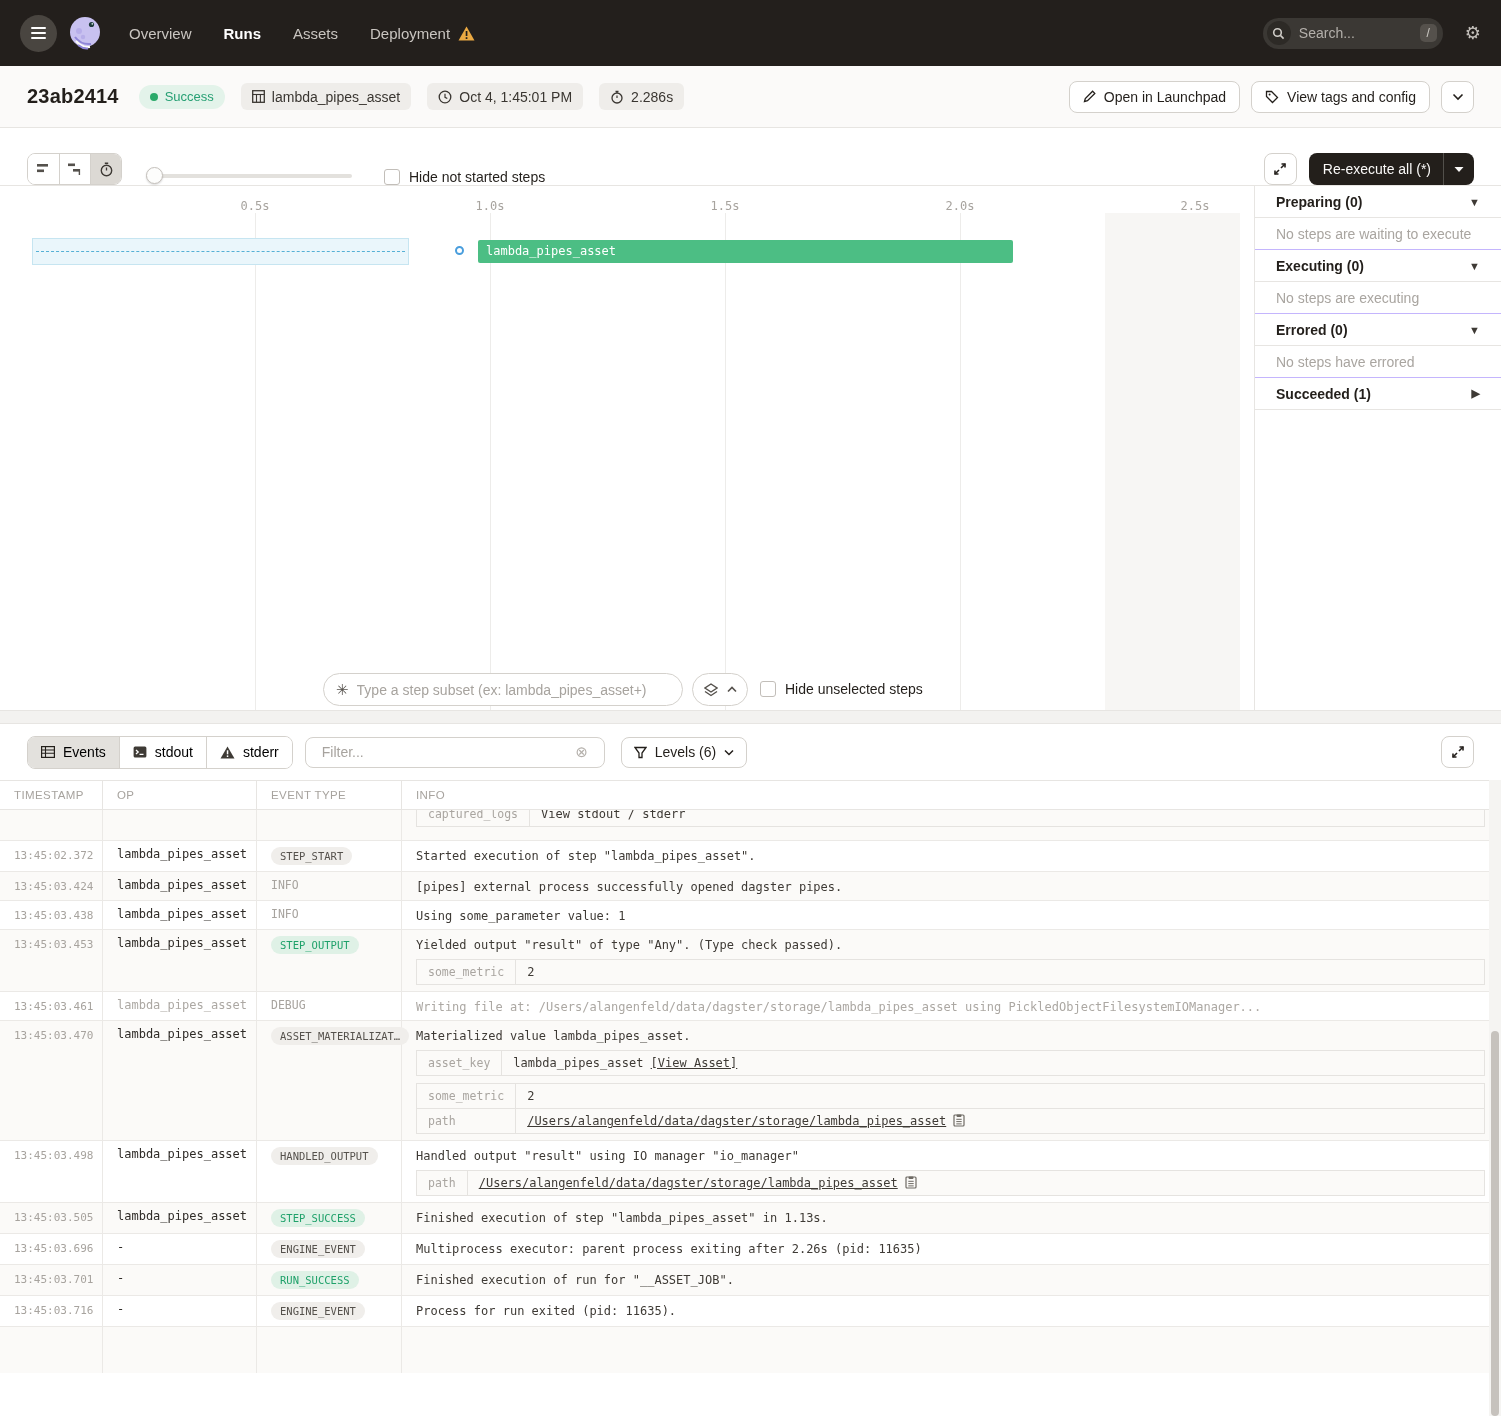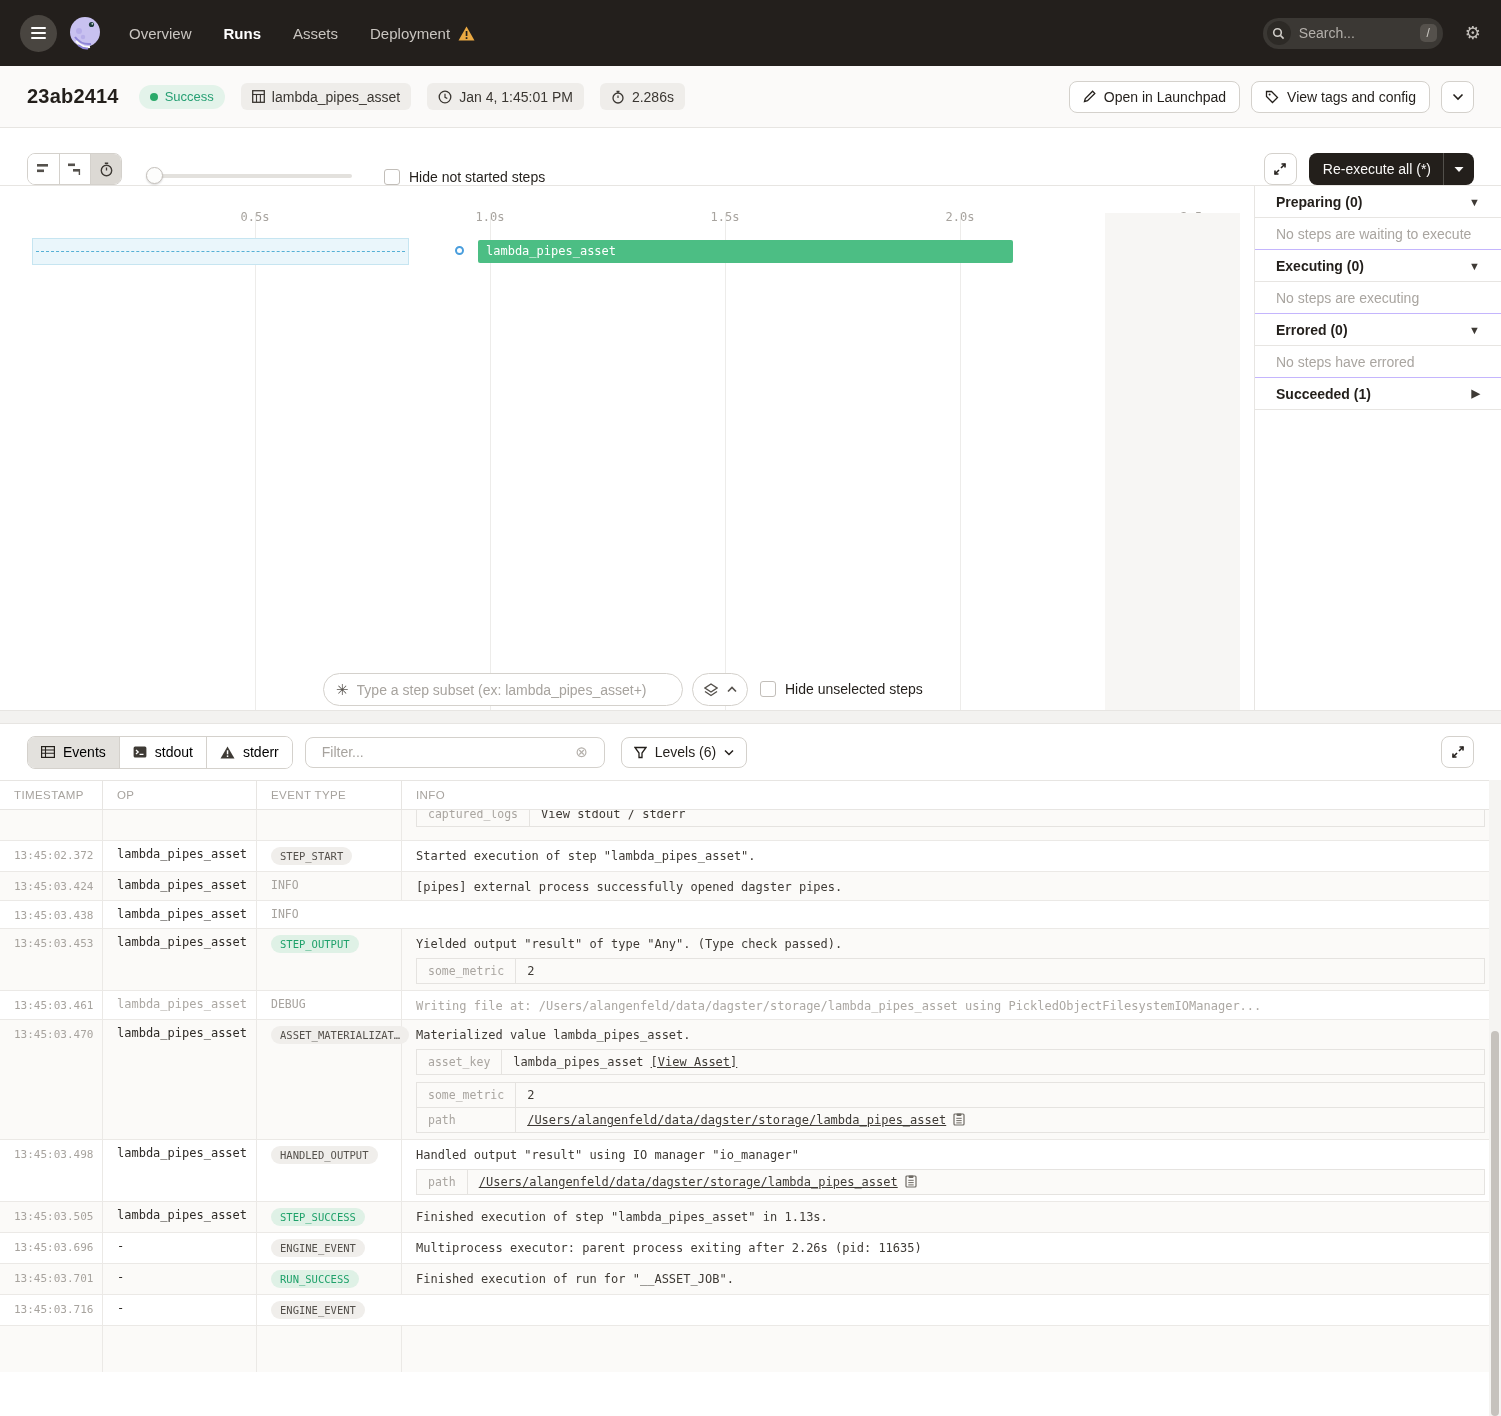--- a/index.html
+++ b/index.html
@@ -50,21 +50,21 @@
   .checkbox { width:16px; height:16px; border:1.5px solid #C2BEB9; border-radius:3px; background:#fff; }
   .gt-right { margin-left:auto; display:flex; align-items:center; gap:12px; }
   .btn-dark { height:32px; background:#231F1B; color:#FAF9F8; border-radius:8px; display:flex; align-items:center;
     padding:0 0 0 14px; font-size:14px; cursor:pointer; }
   .btn-dark .caret-sect { margin-left:12px; border-left:1px solid #52504B; align-self:stretch; display:flex;
     align-items:center; padding:0 10px; }
 
   
   .main { display:flex; height:525px; border-top:1px solid #E7E5E2; }
   .gantt { position:relative; width:1254px; overflow:hidden; }
-  .tick-label { position:absolute; top:24px; transform:translateX(-50%); font-size:12px; color:#A7A39E; }
+  .tick-label { position:absolute; top:13px; transform:translateX(-50%); font-size:12px; color:#A7A39E; }
   .gridline { position:absolute; top:27px; bottom:0; width:1px; background:#EDECEA; }
   .after-shade { position:absolute; left:1105px; width:135px; top:27px; bottom:0; background:#F7F6F4; }
   .waitbox { position:absolute; left:32px; top:52px; width:377px; height:27px; background:#EAF6FB; border:1px solid #C6E5F1; }
   .waitbox::after { content:""; position:absolute; left:3px; right:3px; top:12px; border-top:1px dashed #56B0D5; }
   .marker { position:absolute; left:455px; top:60px; width:9px; height:9px; border-radius:50%; border:2px solid #4A9EDD; background:#fff; }
   .bar { position:absolute; left:478px; top:54px; width:535px; height:23px; background:#4CBE84; border-radius:2px;
     color:#fff; font-size:12px; line-height:23px; padding-left:8px; cursor:pointer; }
   .subset-input { position:absolute; left:323px; top:487px; width:360px; height:33px; border:1px solid #D4D1CC;
     border-radius:17px; background:#fff; display:flex; align-items:center; padding:0 12px; gap:8px; }
   .subset-input input { border:none; outline:none; flex:1; font-size:14px; color:#231F1B; background:transparent; }
@@ -197,21 +197,21 @@
         <line x1="4.5" y1="4.5" x2="4.5" y2="12.3" stroke="#3A3631" stroke-width="1.1"></line>
         <line x1="8.4" y1="4.5" x2="8.4" y2="12.3" stroke="#3A3631" stroke-width="1.1"></line>
       </svg>
     <span>lambda_pipes_asset</span>
   </span>
   <span class="chip">
     <svg width="14" height="14" viewBox="0 0 14 14">
         <circle cx="7" cy="7" r="5.8" fill="none" stroke="#3A3631" stroke-width="1.3"></circle>
         <polyline points="7,3.8 7,7.3 9.3,8.6" fill="none" stroke="#3A3631" stroke-width="1.2"></polyline>
       </svg>
-    <span>Jan 4, 1:45:01 PM</span>
+    <span>Oct 4, 1:45:01 PM</span>
   </span>
   <span class="chip">
     <svg width="14" height="14" viewBox="0 0 14 14">
         <circle cx="7" cy="8" r="5" fill="none" stroke="#3A3631" stroke-width="1.3"></circle>
         <line x1="5.5" y1="1.4" x2="8.5" y2="1.4" stroke="#3A3631" stroke-width="1.3"></line>
         <line x1="7" y1="1.6" x2="7" y2="3" stroke="#3A3631" stroke-width="1.3"></line>
         <line x1="7" y1="8" x2="7" y2="5.4" stroke="#3A3631" stroke-width="1.2"></line>
       </svg>
     <span>2.286s</span>
   </span>
@@ -440,20 +440,23 @@
         <div class="c op">lambda_pipes_asset</div>
         <div class="c type"><span class="plainlvl">INFO</span></div>
         <div class="c info">
           <div class="itext">[pipes] external process successfully opened dagster pipes.</div>
         </div>
       </div>
       <div class="erow">
         <div class="c ts">13:45:03.438</div>
         <div class="c op">lambda_pipes_asset</div>
         <div class="c type"><span class="plainlvl">INFO</span></div>
+        <div class="c info">
+          <div class="itext">Using some_parameter value: 1</div>
+        </div>
       </div>
       <div class="erow">
         <div class="c ts">13:45:03.453</div>
         <div class="c op">lambda_pipes_asset</div>
         <div class="c type"><span class="pill s">STEP_OUTPUT</span></div>
         <div class="c info">
           <div class="itext">Yielded output "result" of type "Any". (Type check passed).</div>
           <div class="mtable">
             <div class="mrow">
               <div class="mlabel">some_metric</div>
@@ -541,20 +544,23 @@
         <div class="c op">-</div>
         <div class="c type"><span class="pill s">RUN_SUCCESS</span></div>
         <div class="c info">
           <div class="itext">Finished execution of run for "__ASSET_JOB".</div>
         </div>
       </div>
       <div class="erow">
         <div class="c ts">13:45:03.716</div>
         <div class="c op">-</div>
         <div class="c type"><span class="pill g">ENGINE_EVENT</span></div>
+        <div class="c info">
+          <div class="itext">Process for run exited (pid: 11635).</div>
+        </div>
       </div>
       <div class="erow filler">
         <div class="c"></div>
         <div class="c"></div>
         <div class="c"></div>
         <div class="c"></div>
       </div>
     </div>
   <div class="vscroll">
       <div class="thumb"></div>

